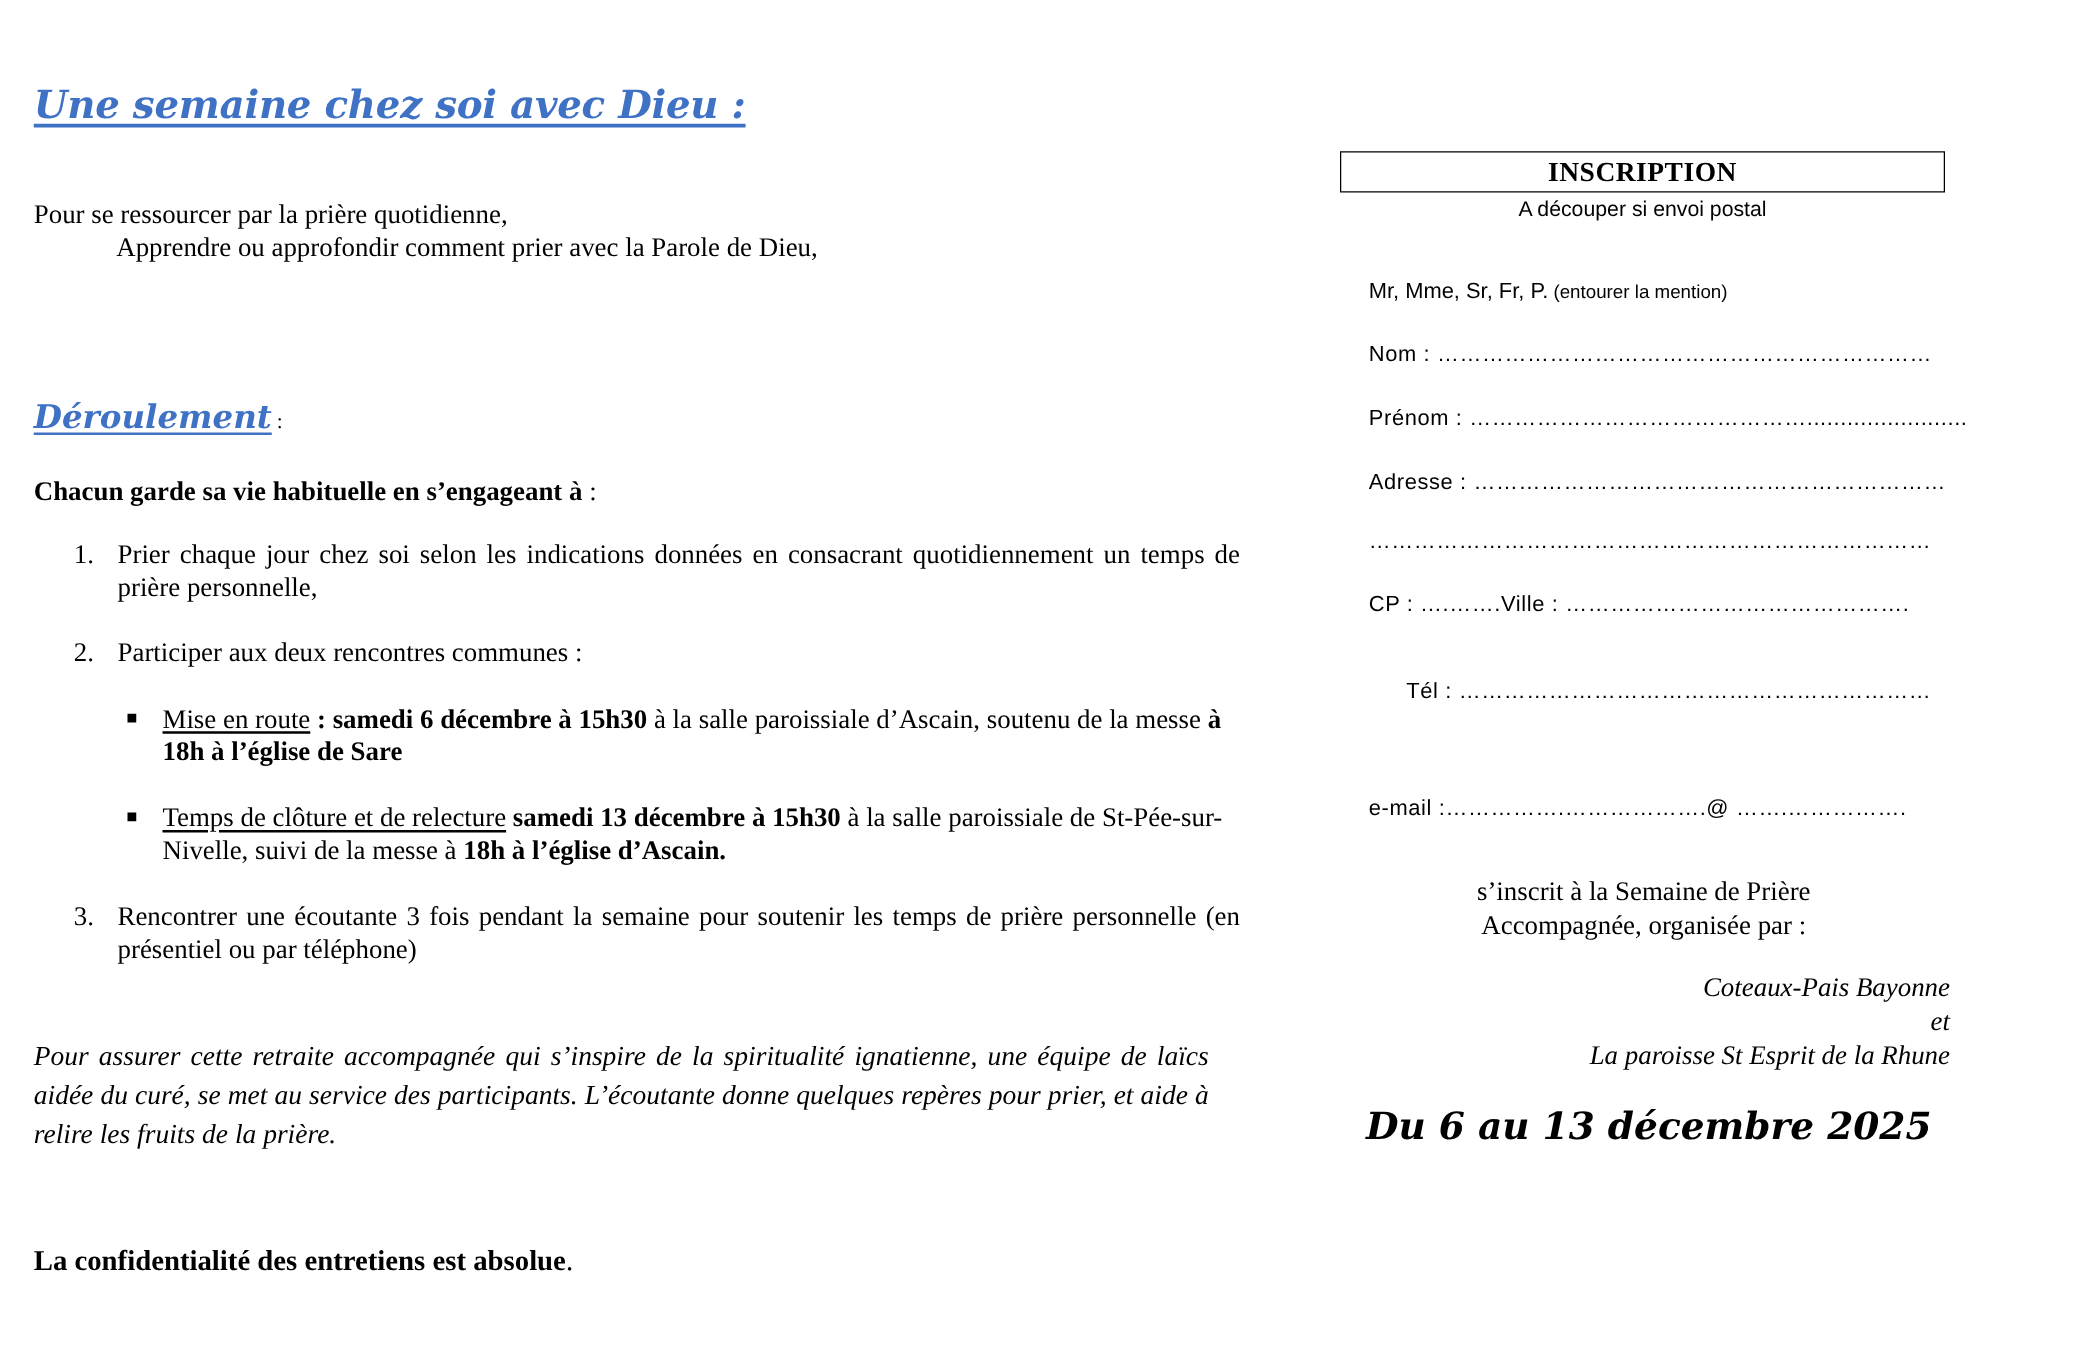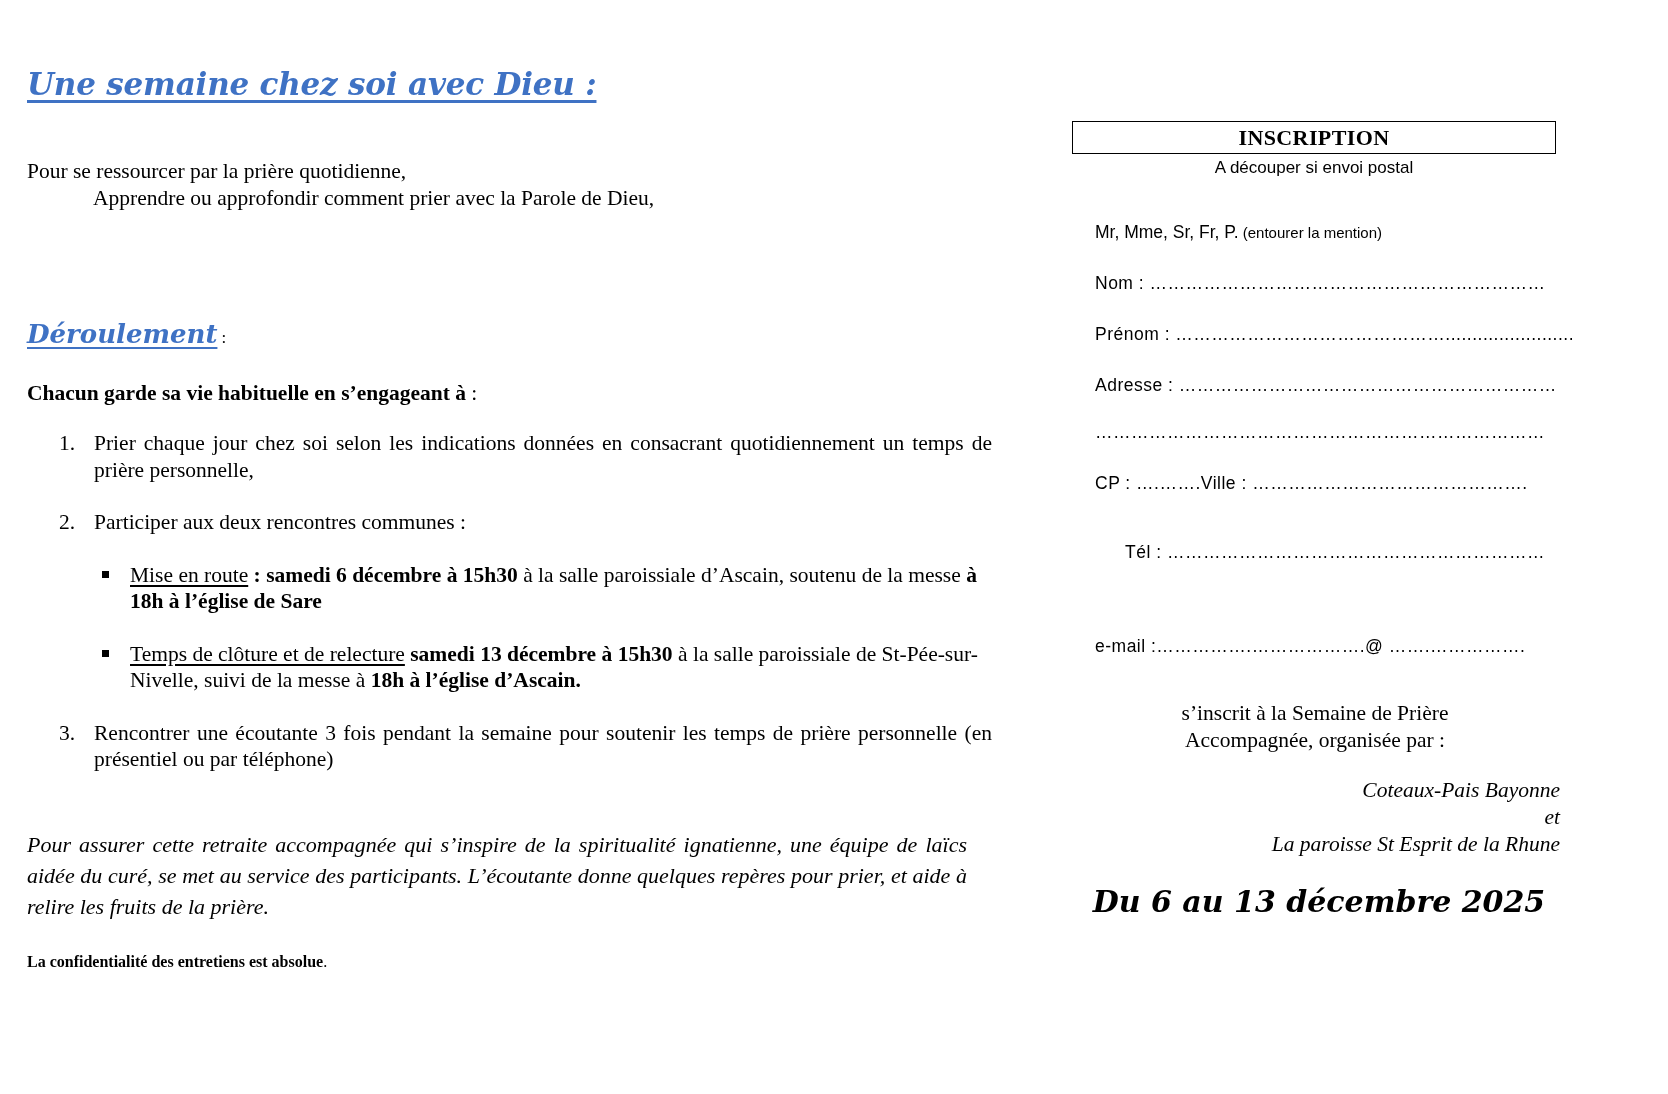--- a/index.html
+++ b/index.html
@@ -141,22 +141,22 @@
     width: 940px;
     font-size: 22px;
     font-style: italic;
     line-height: 31px;
     text-align: justify;
   }
 
   .final-line {
     position: absolute;
     left: 0;
-    top: 953px;
-    font-size: 16px;
+    top: 996px;
+    font-size: 23px;
   }
   .final-line b { font-weight: bold; }
 
   
   .right-col {
     position: absolute;
     left: 1070px;
     top: 0;
     width: 560px;
     height: 768px;

